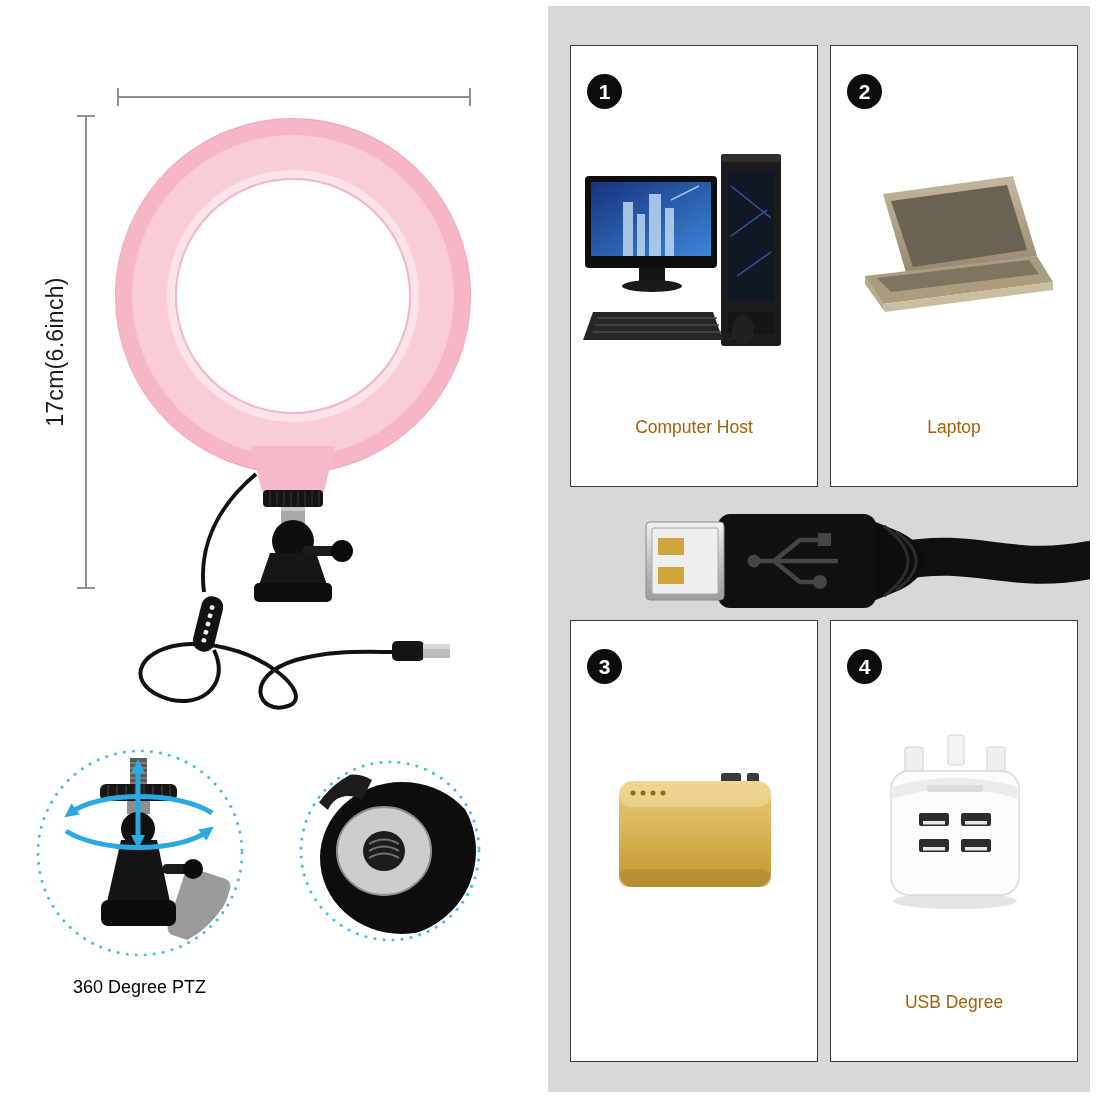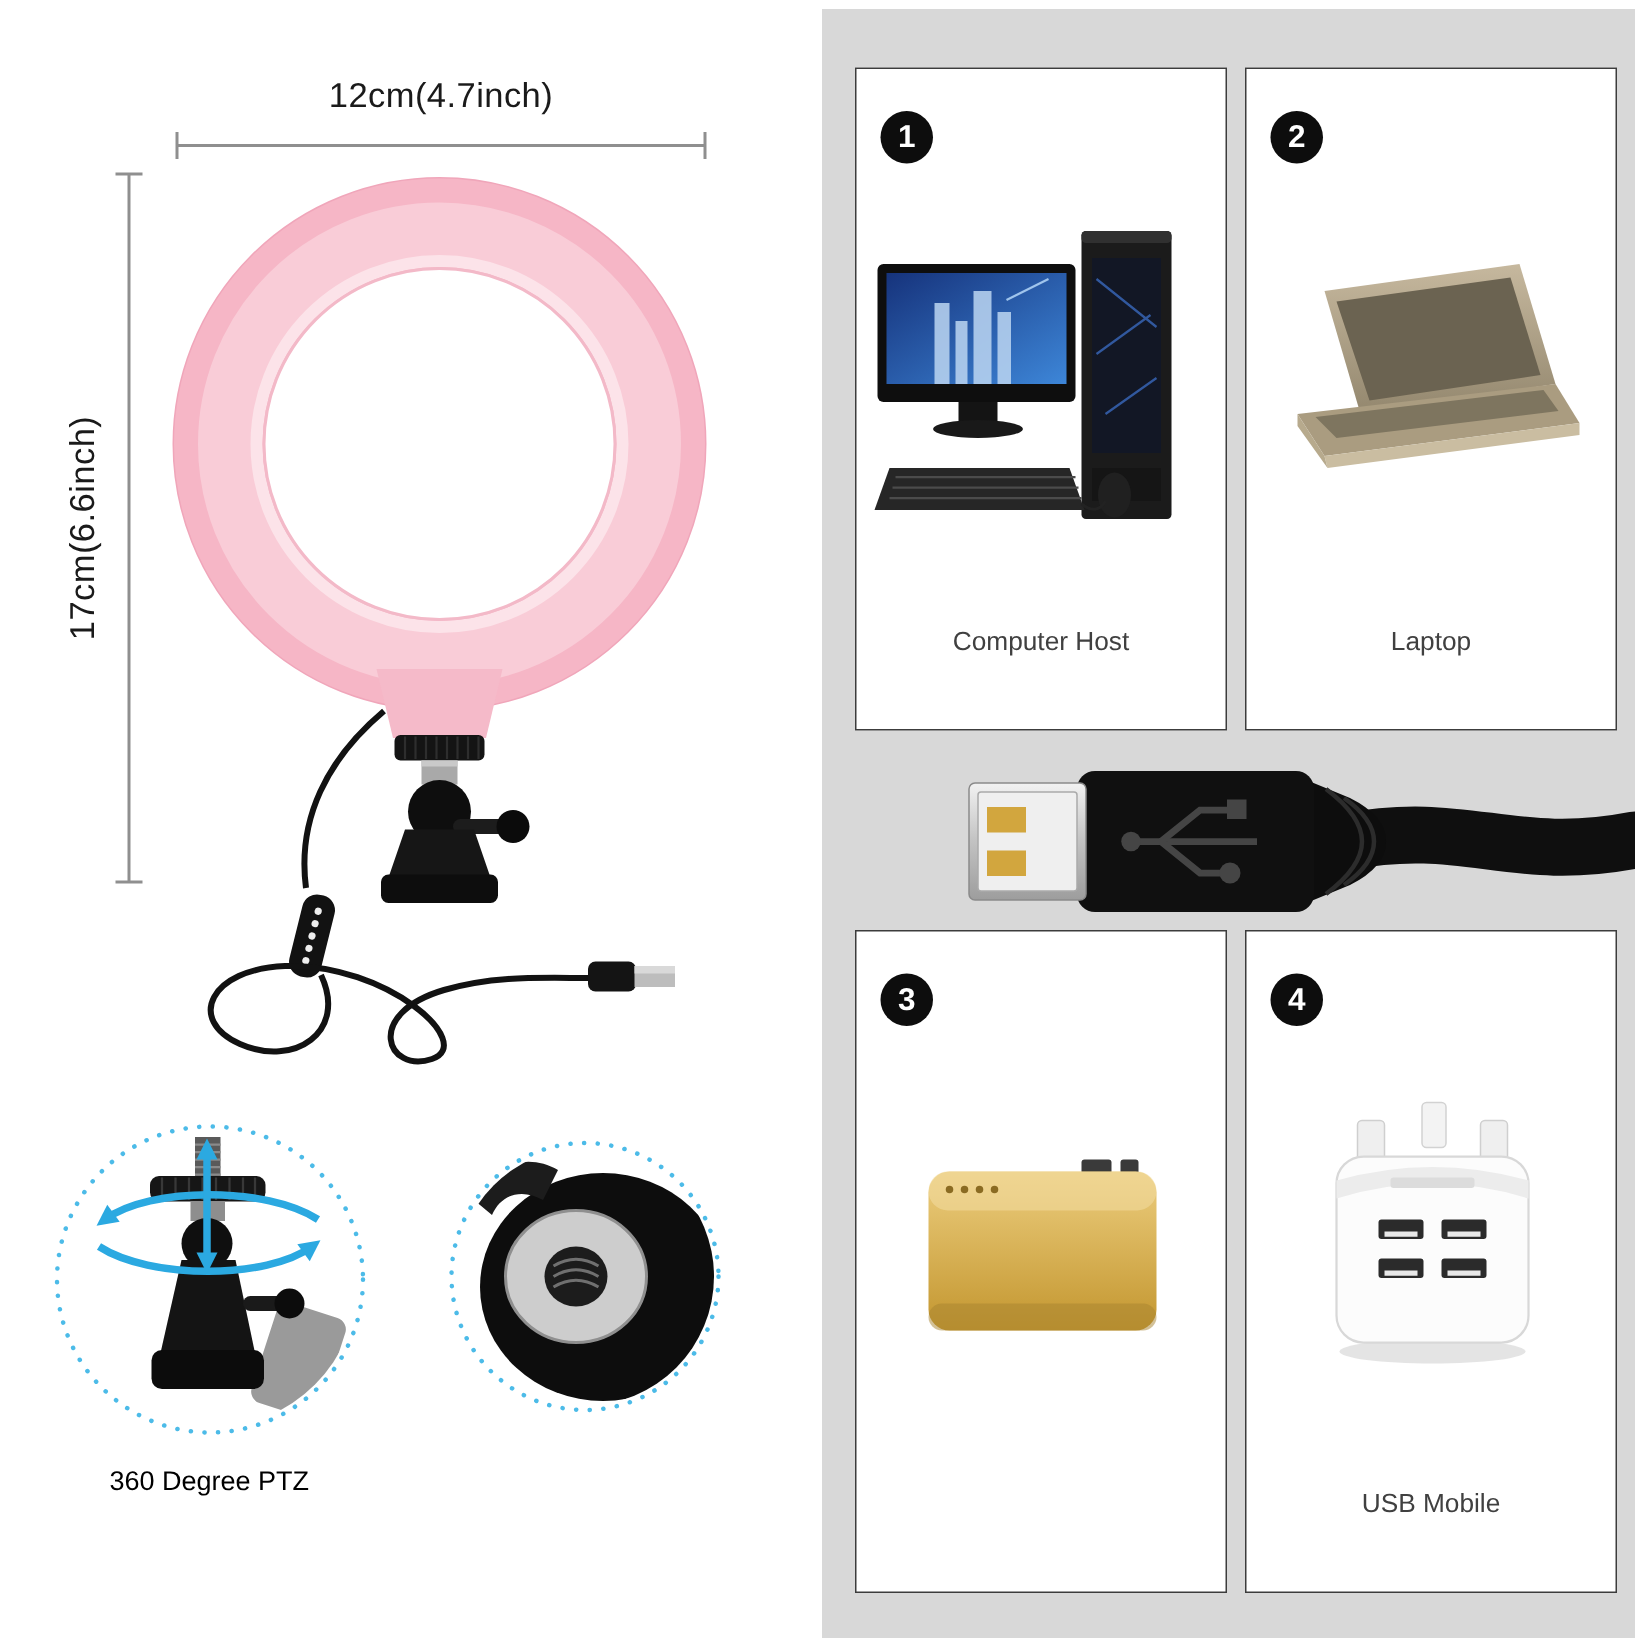--- a/index.html
+++ b/index.html
@@ -21,30 +21,29 @@
   .item-box{position:absolute;width:248px;height:442px;background:#ffffff;border:1px solid #3c3c3c}
   #box1{left:22px;top:39px}
   #box2{left:282px;top:39px}
   #box3{left:22px;top:614px}
   #box4{left:282px;top:614px}
 
   .badge{position:absolute;left:16px;top:28px;width:35px;height:35px;border-radius:50%;
          background:#0d0d0d;color:#ffffff;display:flex;align-items:center;justify-content:center;
          font-size:21px;font-weight:bold}
   .illus{position:absolute;left:0;top:60px;width:248px;height:300px}
-  .item-label{position:absolute;left:0;bottom:48px;width:100%;text-align:center;font-size:17.5px;color:#404040}
+  .item-label{position:absolute;left:0;bottom:48px;width:100%;text-align:center;font-size:17.5px;color:#a16207}
 
   #usb-cable{position:absolute;left:0;top:500px;width:542px;height:110px}
 </style>
 </head>
 <body>
 
 <div id="stage">
 
-  <div class="dim-label dim-width">12cm(4.7inch)</div>
   <div class="dim-label dim-height">17cm(6.6inch)</div>
 
   <svg id="left-art" viewBox="0 0 548 1100">
     <defs>
       <clipPath id="c1">
           <circle cx="140" cy="853" r="99"></circle>
         </clipPath>
       <clipPath id="c2">
           <circle cx="390" cy="851" r="86"></circle>
         </clipPath>
@@ -260,21 +259,21 @@
           <rect x="88" y="132" width="30" height="13" rx="2" fill="#2b2b2b"></rect>
           <rect x="130" y="132" width="30" height="13" rx="2" fill="#2b2b2b"></rect>
           <rect x="88" y="158" width="30" height="13" rx="2" fill="#2b2b2b"></rect>
           <rect x="130" y="158" width="30" height="13" rx="2" fill="#2b2b2b"></rect>
           <rect x="92" y="140" width="22" height="3.5" fill="#e8e8e8"></rect>
           <rect x="134" y="140" width="22" height="3.5" fill="#e8e8e8"></rect>
           <rect x="92" y="166" width="22" height="3.5" fill="#e8e8e8"></rect>
           <rect x="134" y="166" width="22" height="3.5" fill="#e8e8e8"></rect>
         </g>
       </svg>
-      <div class="item-label">USB Mobile</div>
+      <div class="item-label">USB Degree</div>
     </div>
 
     <svg id="usb-cable" viewBox="0 0 542 110">
       <defs>
         <linearGradient id="met" x1="0" y1="0" x2="0" y2="1">
           <stop offset="0" stop-color="#f2f2f2"></stop>
             <stop offset="0.5" stop-color="#c2c2c2"></stop>
             <stop offset="1" stop-color="#9d9d9d"></stop>
         </linearGradient>
       </defs>

